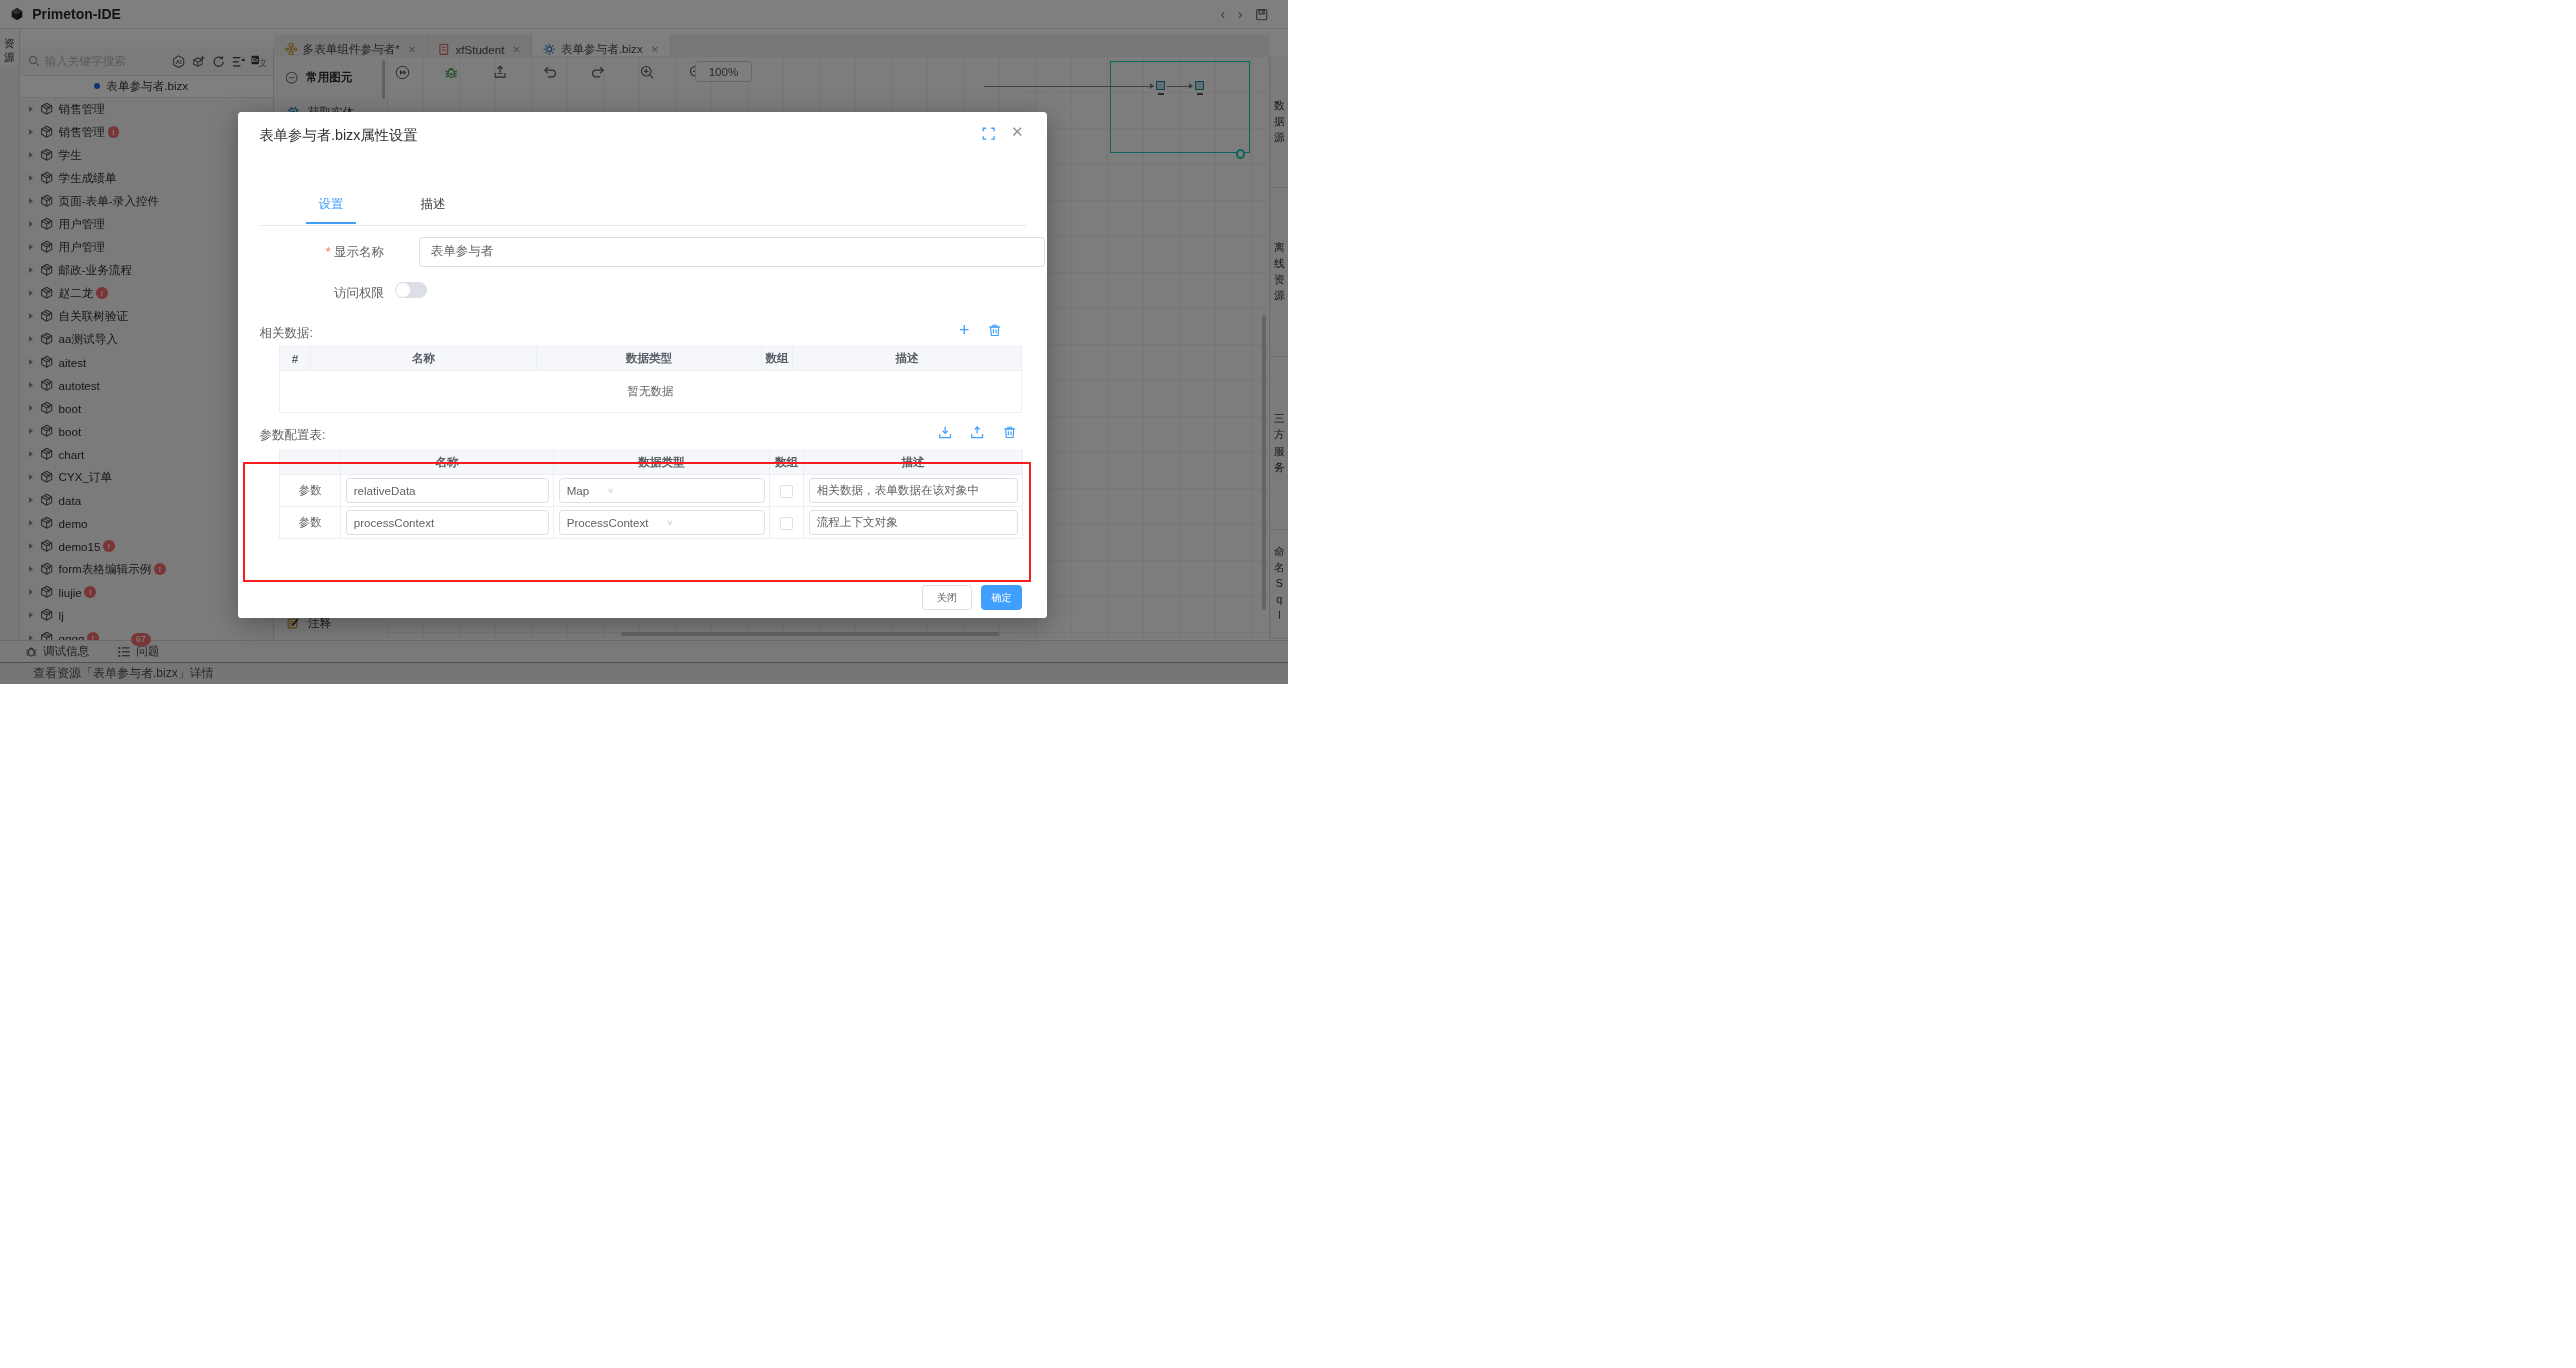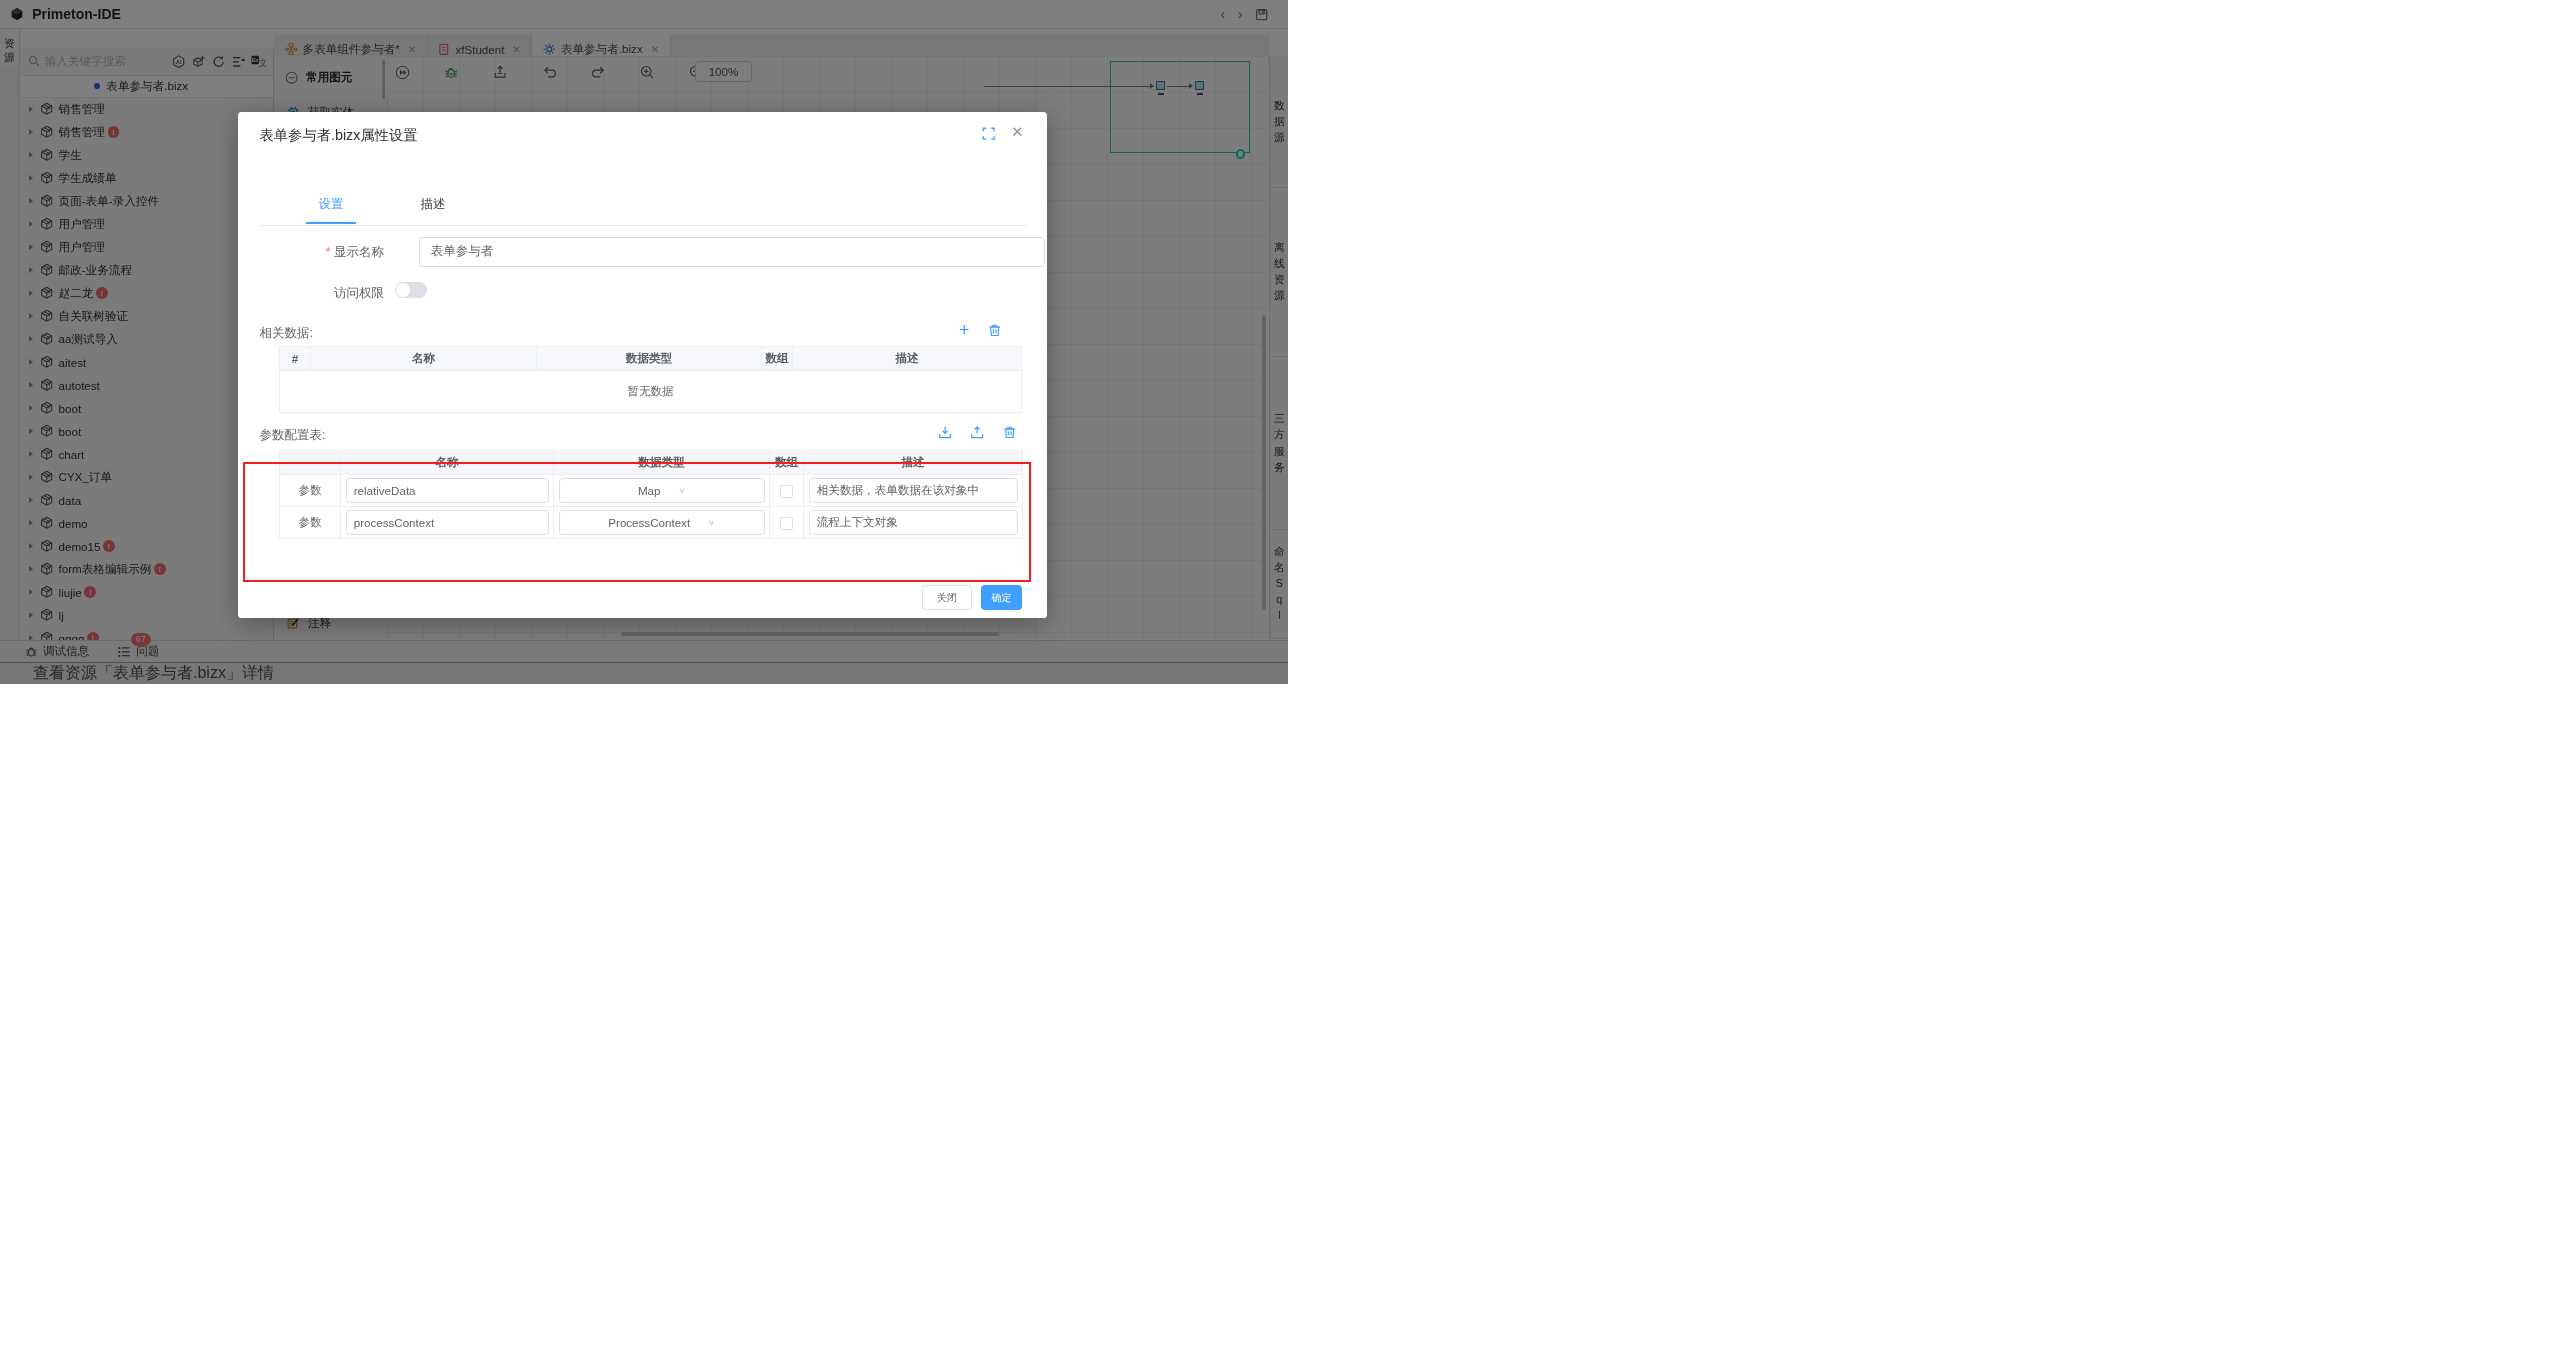--- a/index.html
+++ b/index.html
@@ -68,21 +68,21 @@
   
   .rightrail { left:1269px; top:56px; width:19.7px; height:583px; background:#f7f7f7; border-left:0.9px solid #d8d8d8; display:flex; flex-direction:column; }
   .rrtab { display:flex; flex-direction:column; align-items:center; justify-content:center; gap:4.5px; border-bottom:0.9px solid #dedede; font-size:10.7px; color:#2f2f2f; cursor:pointer; }
   .rrtab span { line-height:11.6px; }
 
   
   .bottombar { left:0; top:640px; width:1288px; height:22.4px; background:#f5f5f5; border-top:0.9px solid #d4d4d4; display:flex; align-items:center; z-index:2; }
   .bbitem { display:flex; align-items:center; gap:5.4px; margin-left:25px; font-size:11.6px; color:#3f3f3f; cursor:pointer; position:relative; }
   .badge67 { position:absolute; left:131px; top:-8px; min-width:19.7px; height:12.5px; border-radius:7.2px; background:#f56c6c; color:#fff; font-size:9px; display:flex; align-items:center; justify-content:center; padding:0 3.6px; }
   .statusbar { left:0; top:662px; width:1288px; height:22.4px; background:#ededed; border-top:0.9px solid #9e9e9e; display:flex; align-items:center; z-index:2; }
-  .statusbar .stext { margin-left:33px; font-size:16px; color:#4f4f4f; }
+  .statusbar .stext { margin-left:33px; font-size:12px; color:#4f4f4f; }
 
   
   .overlay { left:0; top:0; width:1288px; height:684px; background:rgba(0,0,0,0.5); z-index:50; }
   .modal { left:238px; top:112px; width:809px; height:506px; background:#fff; border-radius:3.6px; box-shadow:0 5.4px 27px rgba(0,0,0,0.3); z-index:60; }
   .mtitle { position:absolute; left:21.5px; top:14.3px; font-size:14.3px; color:#303133; }
   .mfs { position:absolute; left:744px; top:15px; cursor:pointer; }
   .mclose { position:absolute; left:773px; top:10.7px; font-size:15px; color:#909399; cursor:pointer; }
   .mtabs { position:absolute; left:68px; top:84px; display:flex; gap:52px; }
   .mtab { width:50px; text-align:center; font-size:12.5px; color:#303133; padding-bottom:10.7px; cursor:pointer; position:relative; }
   .mtab.active { color:#409eff; }
@@ -94,21 +94,21 @@
   .switch { position:absolute; width:32px; height:16px; border-radius:8px; background:#dcdfe6; cursor:pointer; }
   .switch .knob { position:absolute; left:0.9px; top:0.9px; width:14.3px; height:14.3px; border-radius:50%; background:#fff; }
   .seclabel { position:absolute; left:21.5px; font-size:12.5px; color:#606266; }
   .secicons { position:absolute; display:flex; gap:18px; align-items:center; }
   .iconbtn { cursor:pointer; }
   table.mtable { position:absolute; left:41px; border-collapse:collapse; width:743px; table-layout:fixed; }
   .mtable th { background:#f5f7fa; border:0.9px solid #ebeef5; font-size:11.6px; color:#5a5e66; font-weight:bold; height:24px; }
   .mtable td { border:0.9px solid #ebeef5; font-size:11.6px; color:#606266; height:32px; text-align:center; background:#fff; }
   .emptycell { color:#909399; height:42px !important; }
   .cellbox { display:flex; align-items:center; border:0.9px solid #dcdfe6; border-radius:3.6px; height:25px; margin:0 4.5px; padding:0 7.2px; font-size:11.6px; color:#606266; background:#fff; text-align:left; }
-  .cellbox.sel { justify-content:center;gap:18px; }
+  .cellbox.sel { justify-content:flex-start;gap:18px; }
   .caret { color:#c0c4cc; font-size:9px; transform:scaleY(0.8); }
   .cbx { display:inline-block; width:12.5px; height:12.5px; border:0.9px solid #dcdfe6; border-radius:1.8px; background:#fff; vertical-align:middle; cursor:pointer; }
   .cbx.checked { background:#409eff; border-color:#409eff; position:relative; }
   .cbx.checked::after { content:""; position:absolute; left:3.6px; top:0.9px; width:3.6px; height:7.2px; border:solid #fff; border-width:0 1.8px 1.8px 0; transform:rotate(45deg); }
   .mfooter { position:absolute; top:473px; left:0; width:100%; }
   .btn { position:absolute; height:25px; border-radius:3.6px; font-size:10px; display:flex; align-items:center; justify-content:center; cursor:pointer; }
   .btn.plain { left:684px; width:50px; border:0.9px solid #dcdfe6; background:#fff; color:#606266; }
   .btn.primary { left:743px; width:41px; background:#409eff; color:#fff; border:0.9px solid #409eff; }
   .redbox { left:243px; top:462px; width:788px; height:120px; border:2.7px solid #f81d1d; z-index:70; pointer-events:none; }
 </style>

